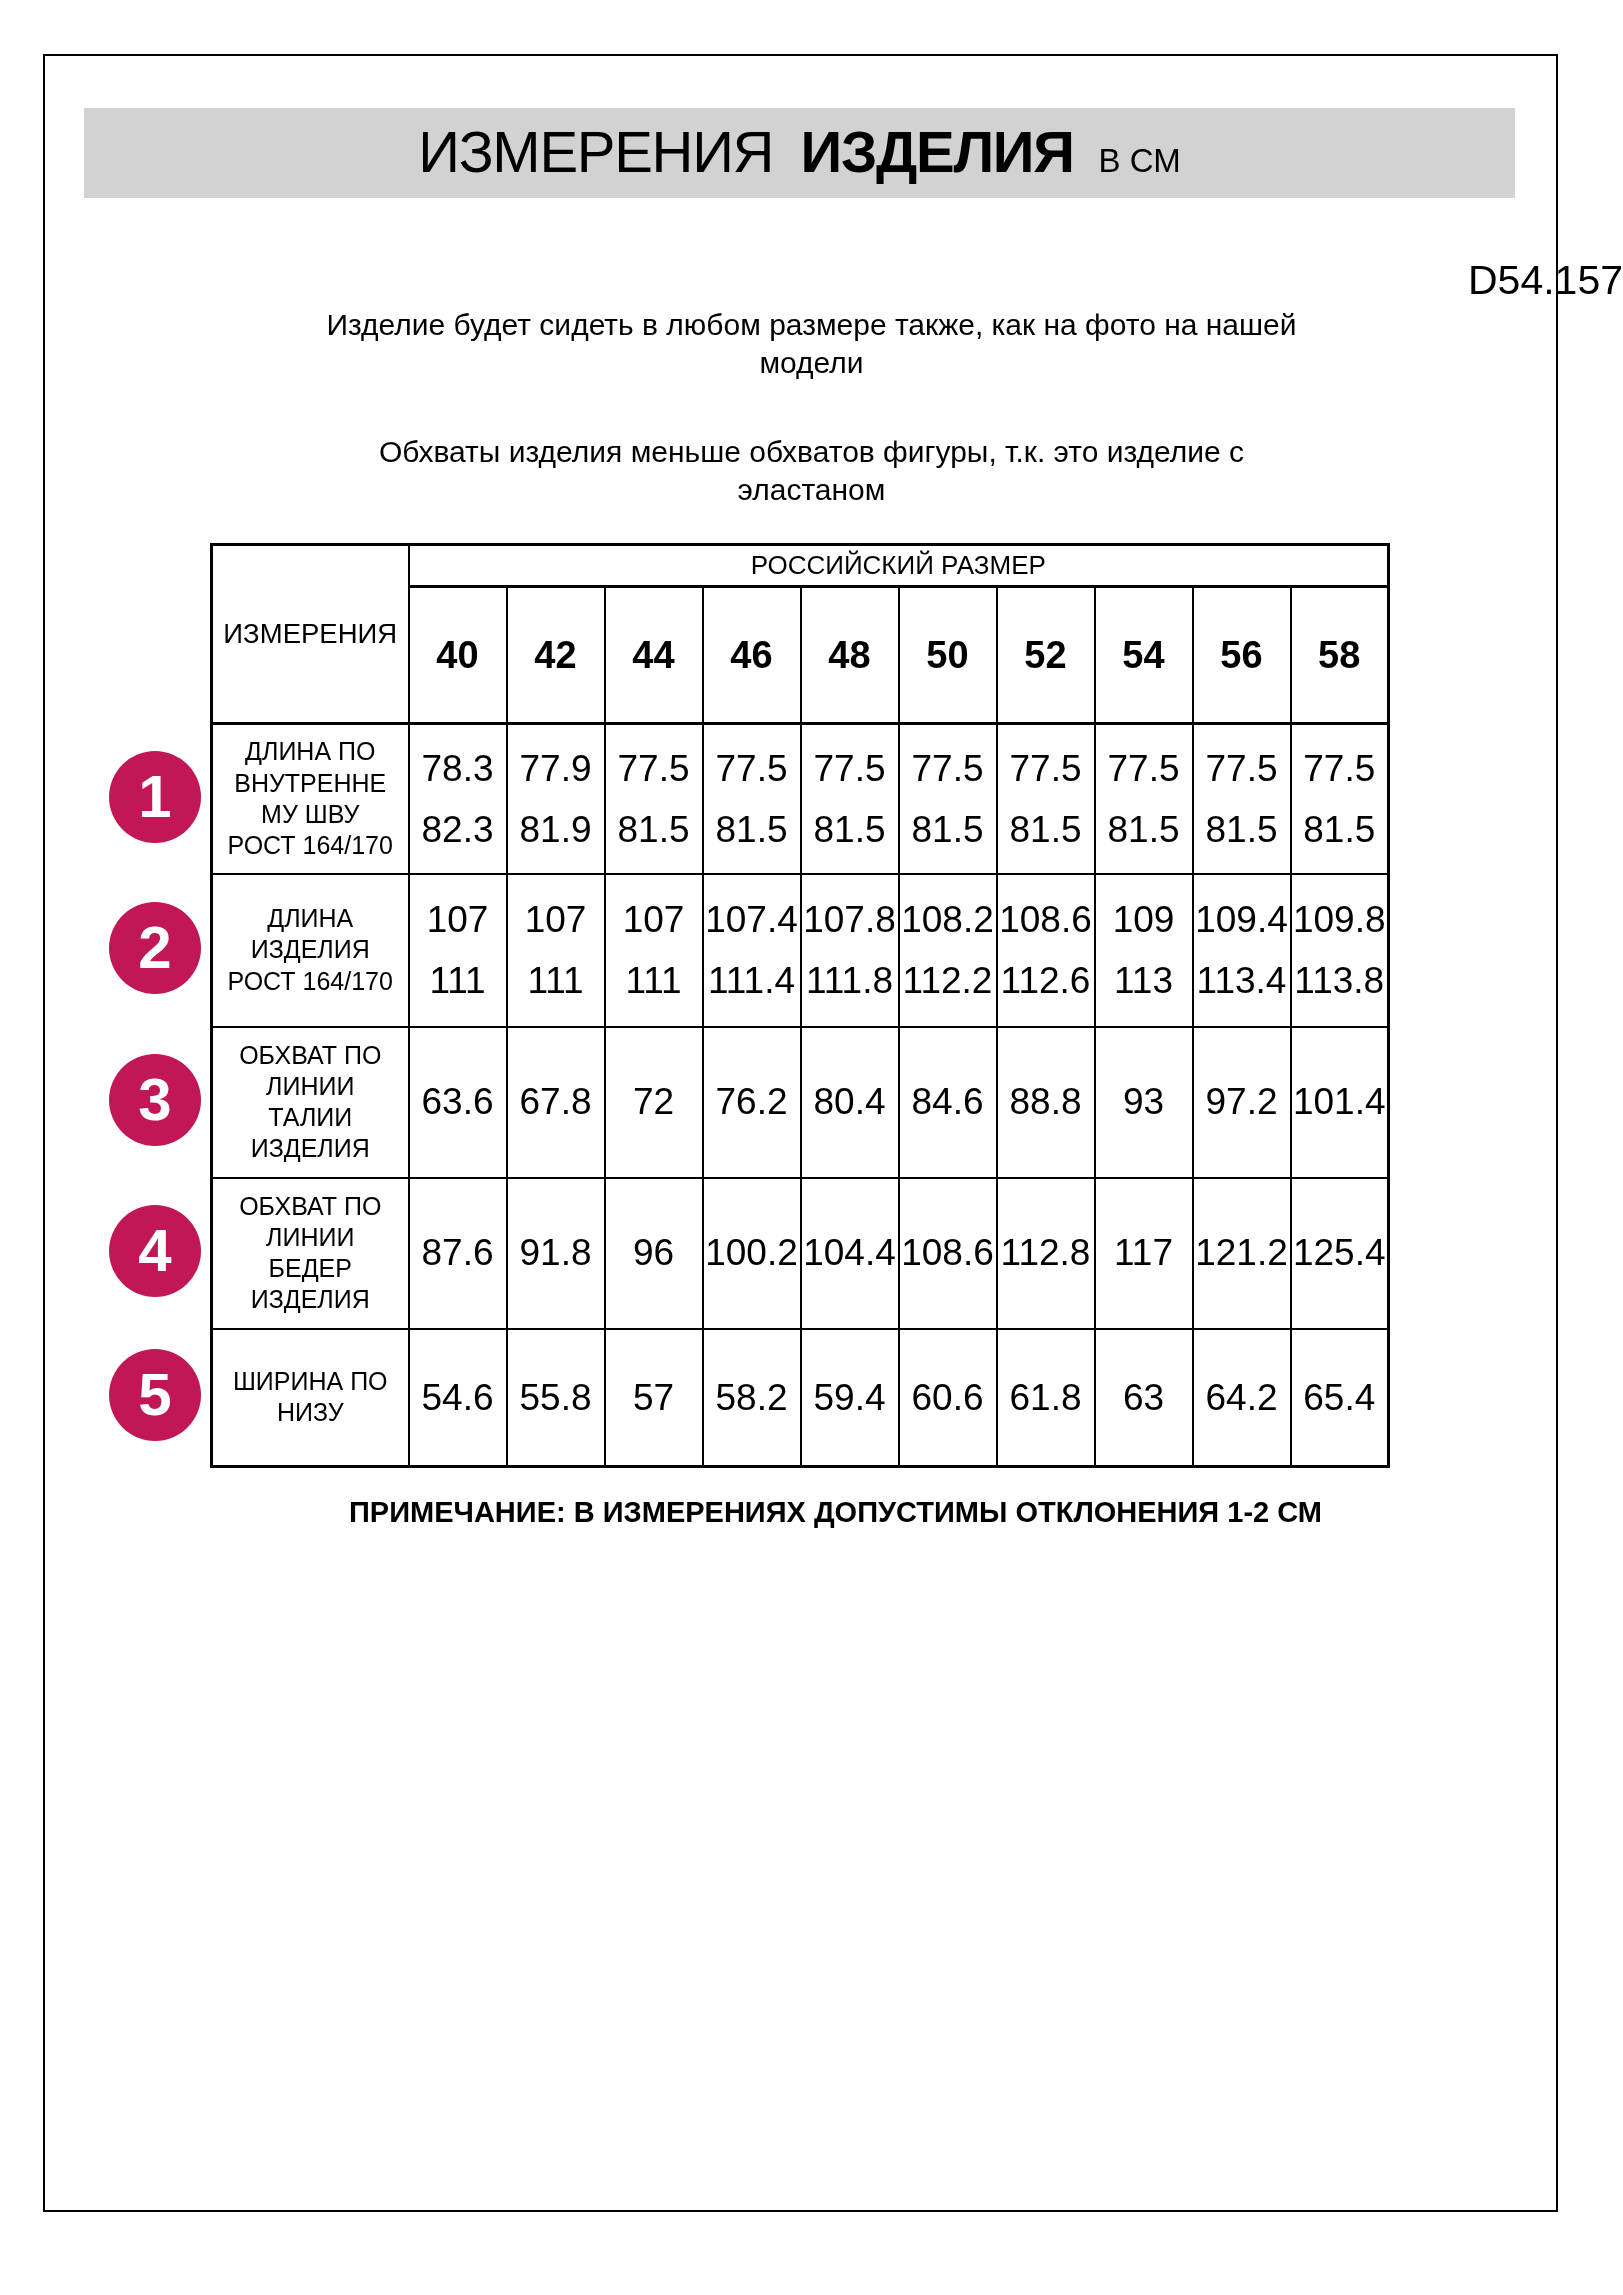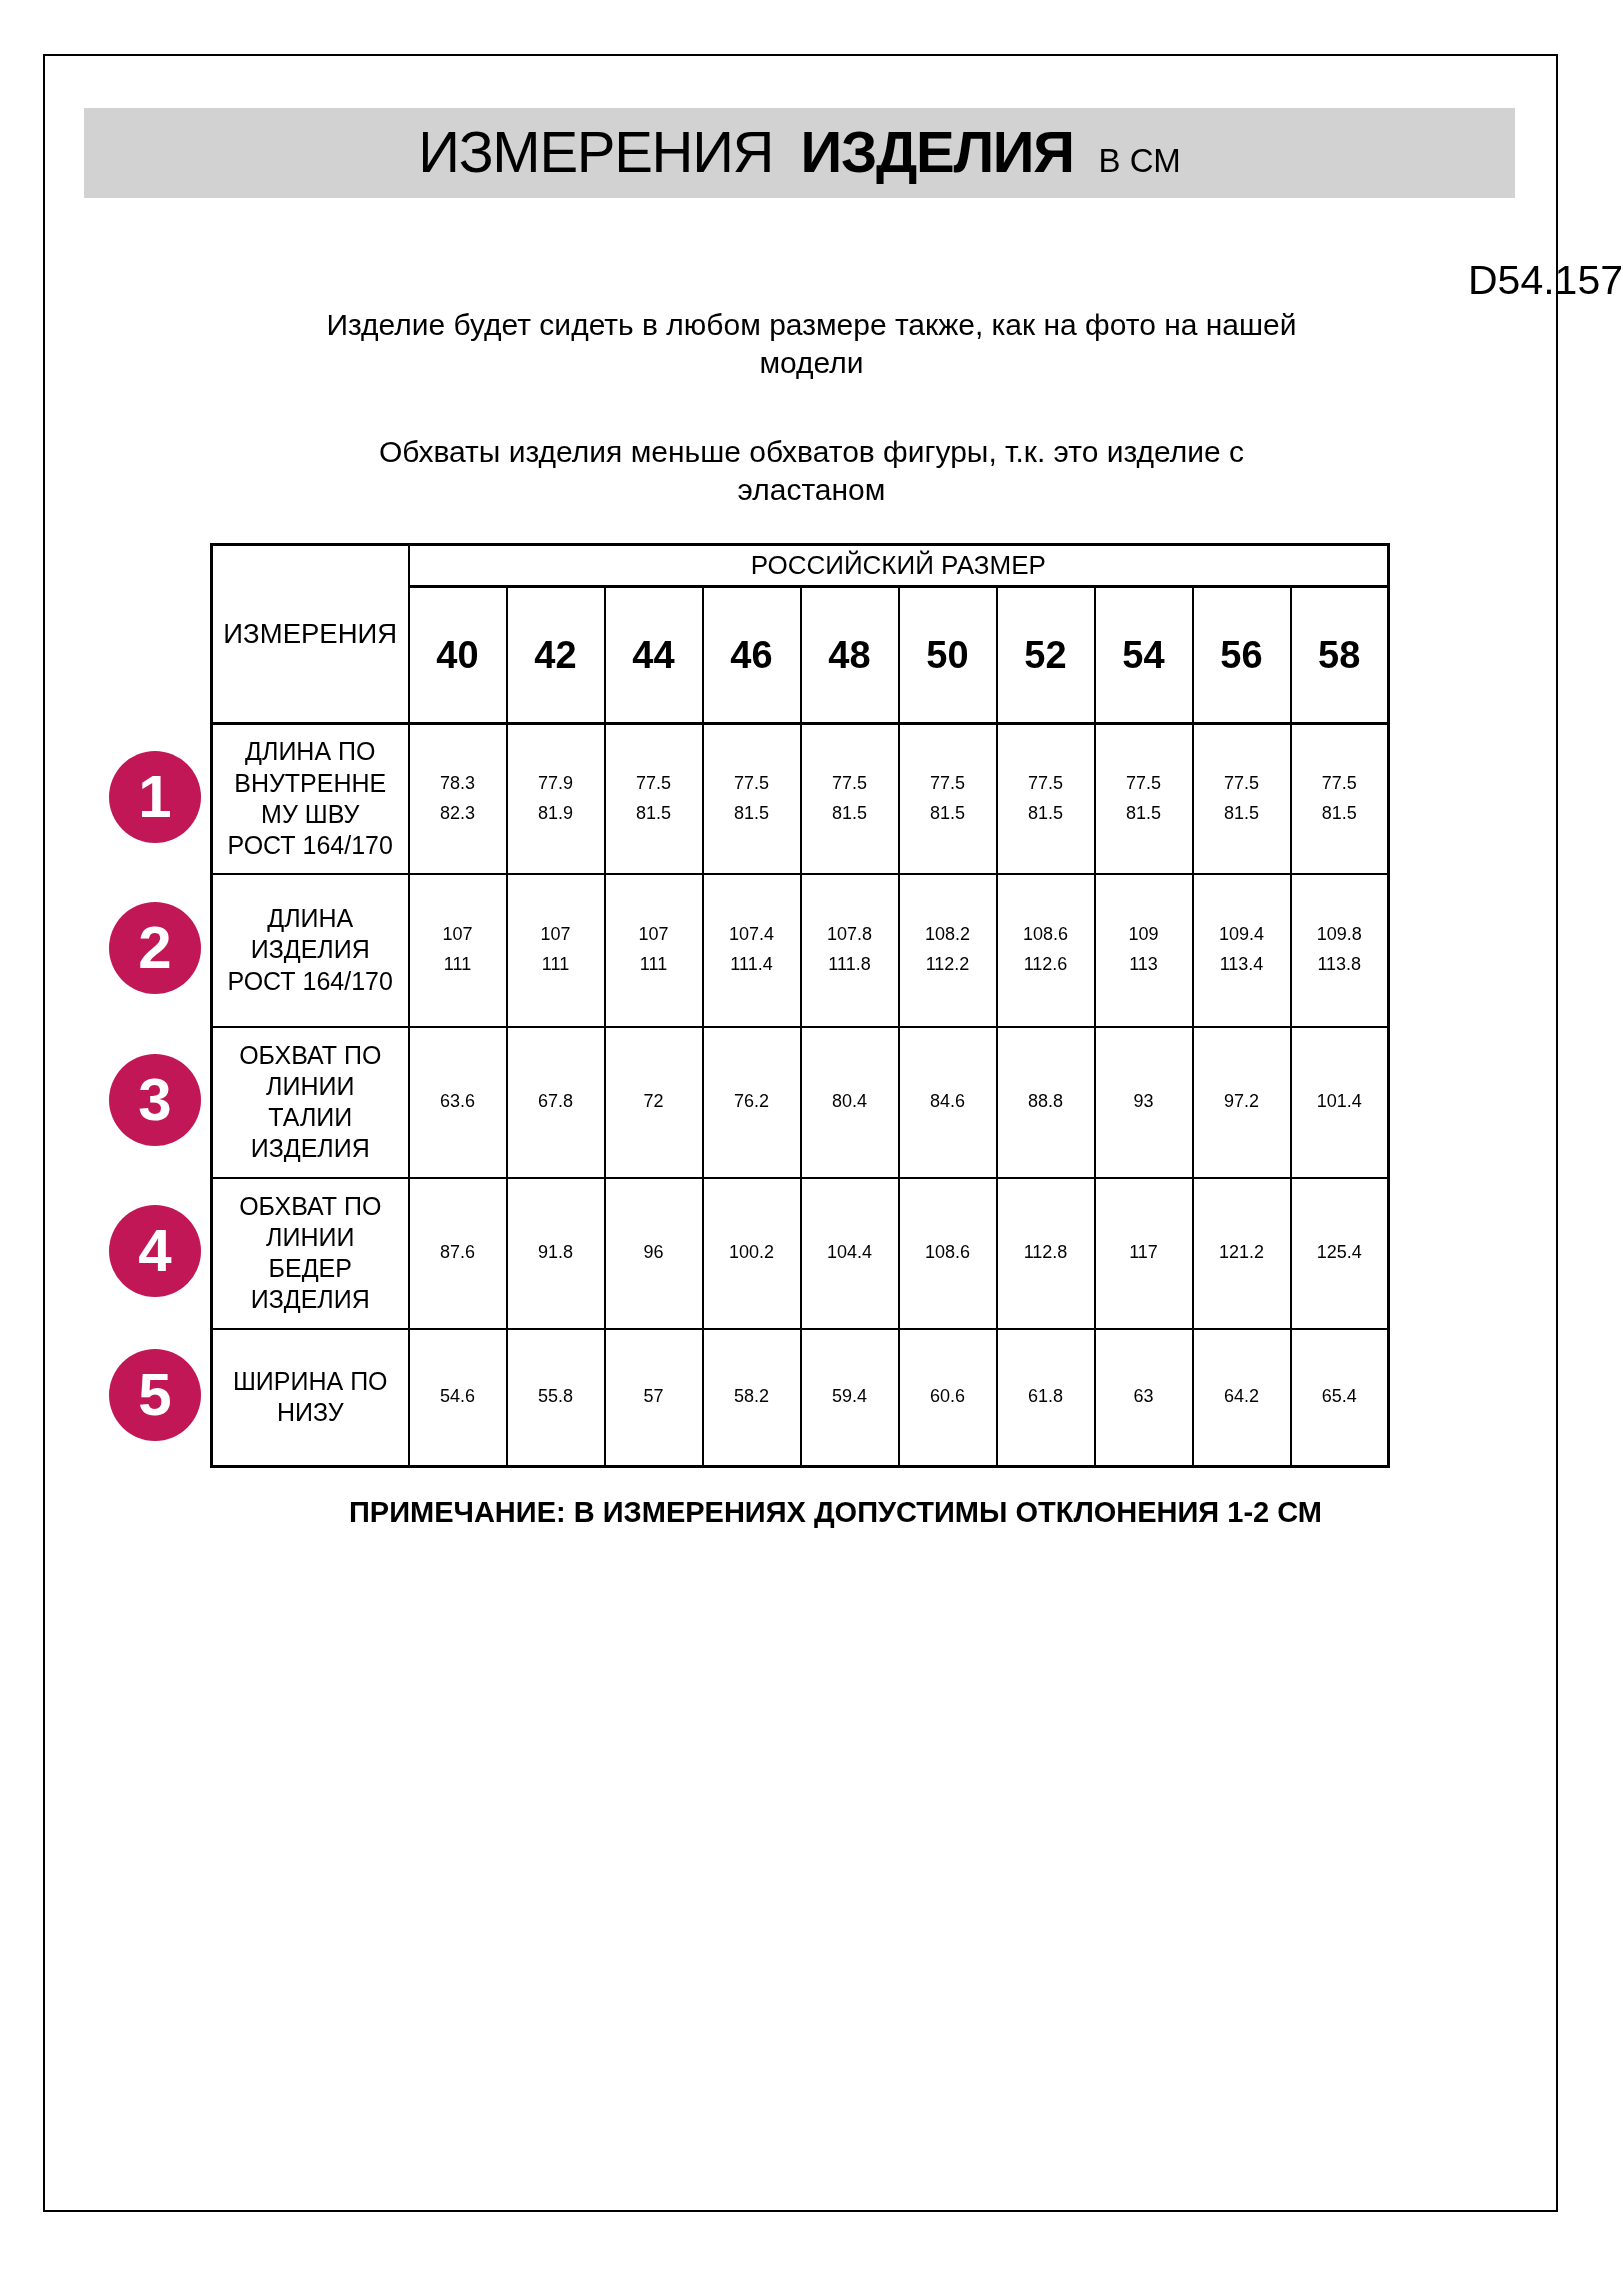--- a/index.html
+++ b/index.html
@@ -78,21 +78,21 @@
     border-width: 2.6px 2px;
     border-style: solid;
     border-color: #000;
   }
   .size-table .lbl {
     font-size: 25px;
     line-height: 1.25;
     white-space: pre-line;
   }
   .size-table .val {
-    font-size: 18px;
+    font-size: 37px;
     line-height: 1.65;
     white-space: pre-line;
     margin-left: 36px;
   }
   .badge {
     position: absolute;
     left: 109px;
     width: 92px; height: 92px;
     border-radius: 50%;
     text-align: center;

